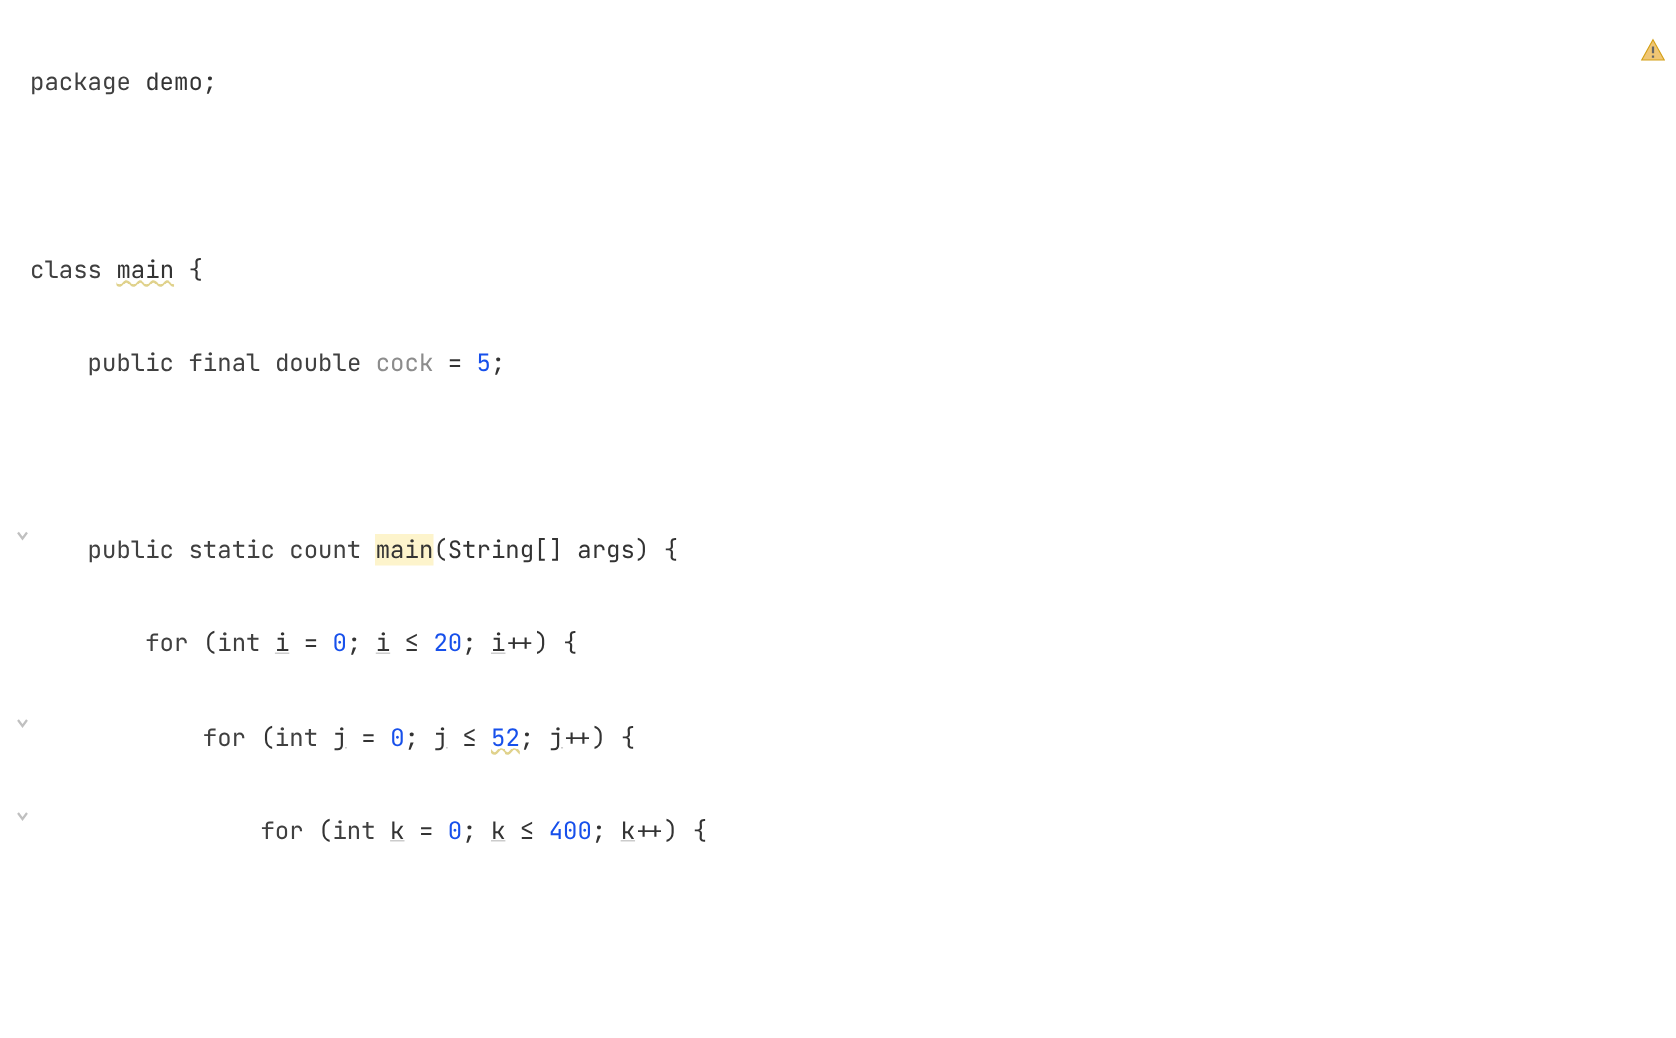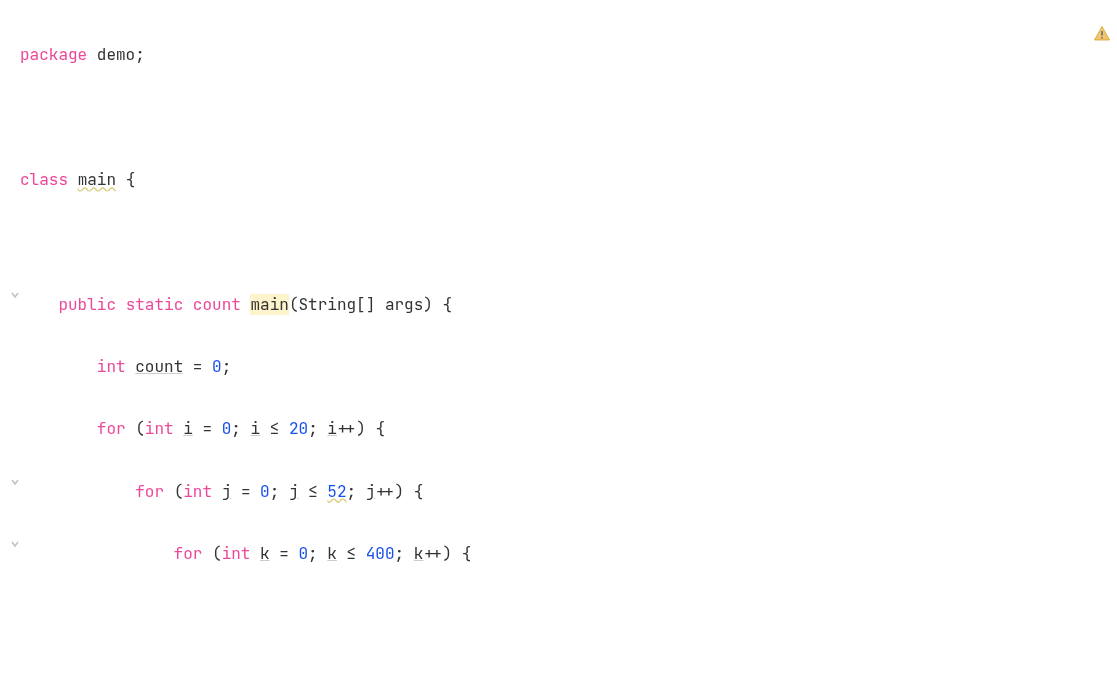--- a/index.html
+++ b/index.html
@@ -9,21 +9,21 @@
       line-height: 1.95;
       background: #fff;
       color: #333;
       padding: 0;
       position: relative;
     }
     .editor {
       padding: 8px 12px 8px 12px;
       white-space: pre;
     }
-    .kw { color: #ec4899; margin-top: 24px; }
+    .kw { color: #404040; margin-top: 24px; }
     .num { color: #1750EB; }
     .var-underline { text-decoration: underline; text-decoration-color: #ccc; }
     .method-hl { background: #fdf4cc; }
     .wavy {
       text-decoration: underline wavy #e0d28c;
       text-decoration-skip-ink: none;
     }
     .wavy-num {
       text-decoration: underline wavy #e0d28c;
       text-decoration-skip-ink: none;
@@ -44,25 +44,25 @@
       color: #c0c0c0;
     }
   </style>
 </head>
 <body>
 
 <div class="editor">
 <div class="line"><span class="kw">package</span> <span>demo</span><span>;</span></div>
 <div class="line">&nbsp;</div>
 <div class="line"><span class="kw">class</span> <span class="wavy">main</span> <span>{</span></div>
+<div class="line">    <span class="kw">public</span> <span class="kw">final</span> <span class="kw">double</span> <span class="gray">cock</span> <span>=</span> <span class="num">5</span><span>;</span></div>
 <div class="line">&nbsp;</div>
 <div class="line"><svg class="gutter-icon" viewBox="0 0 12 12">
         <path d="M3 4 L6 8 L9 4" stroke="#c0c0c0" fill="none" stroke-width="1.5"></path>
       </svg>    <span class="kw">public</span> <span class="kw">static</span> <span class="kw">count</span> <span class="method-hl">main</span><span>(String[] args)</span> <span>{</span></div>
-<div class="line">        <span class="kw">int</span> <span class="var-underline">count</span> <span>=</span> <span class="num">0</span><span>;</span></div>
 <div class="line">        <span class="kw">for</span> <span>(</span><span class="kw">int</span> <span class="var-underline">i</span> <span>=</span> <span class="num">0</span>; <span class="var-underline">i</span> <span>≤</span> <span class="num">20</span>; <span class="var-underline">i</span><span>++</span><span>)</span> <span>{</span></div>
 <div class="line"><svg class="gutter-icon" viewBox="0 0 12 12">
         <path d="M3 4 L6 8 L9 4" stroke="#c0c0c0" fill="none" stroke-width="1.5"></path>
       </svg>            <span class="kw">for</span> <span>(</span><span class="kw">int</span> <span class="var-underline">j</span> <span>=</span> <span class="num">0</span>; <span class="var-underline">j</span> <span>≤</span> <span class="num wavy-num">52</span>; <span class="var-underline">j</span><span>++</span><span>)</span> <span>{</span></div>
 <div class="line"><svg class="gutter-icon" viewBox="0 0 12 12">
         <path d="M3 4 L6 8 L9 4" stroke="#c0c0c0" fill="none" stroke-width="1.5"></path>
       </svg>                <span class="kw">for</span> <span>(</span><span class="kw">int</span> <span class="var-underline">k</span> <span>=</span> <span class="num">0</span>; <span class="var-underline">k</span> <span>≤</span> <span class="num">400</span>; <span class="var-underline">k</span><span>++</span><span>)</span> <span>{</span></div>
 
 
 

